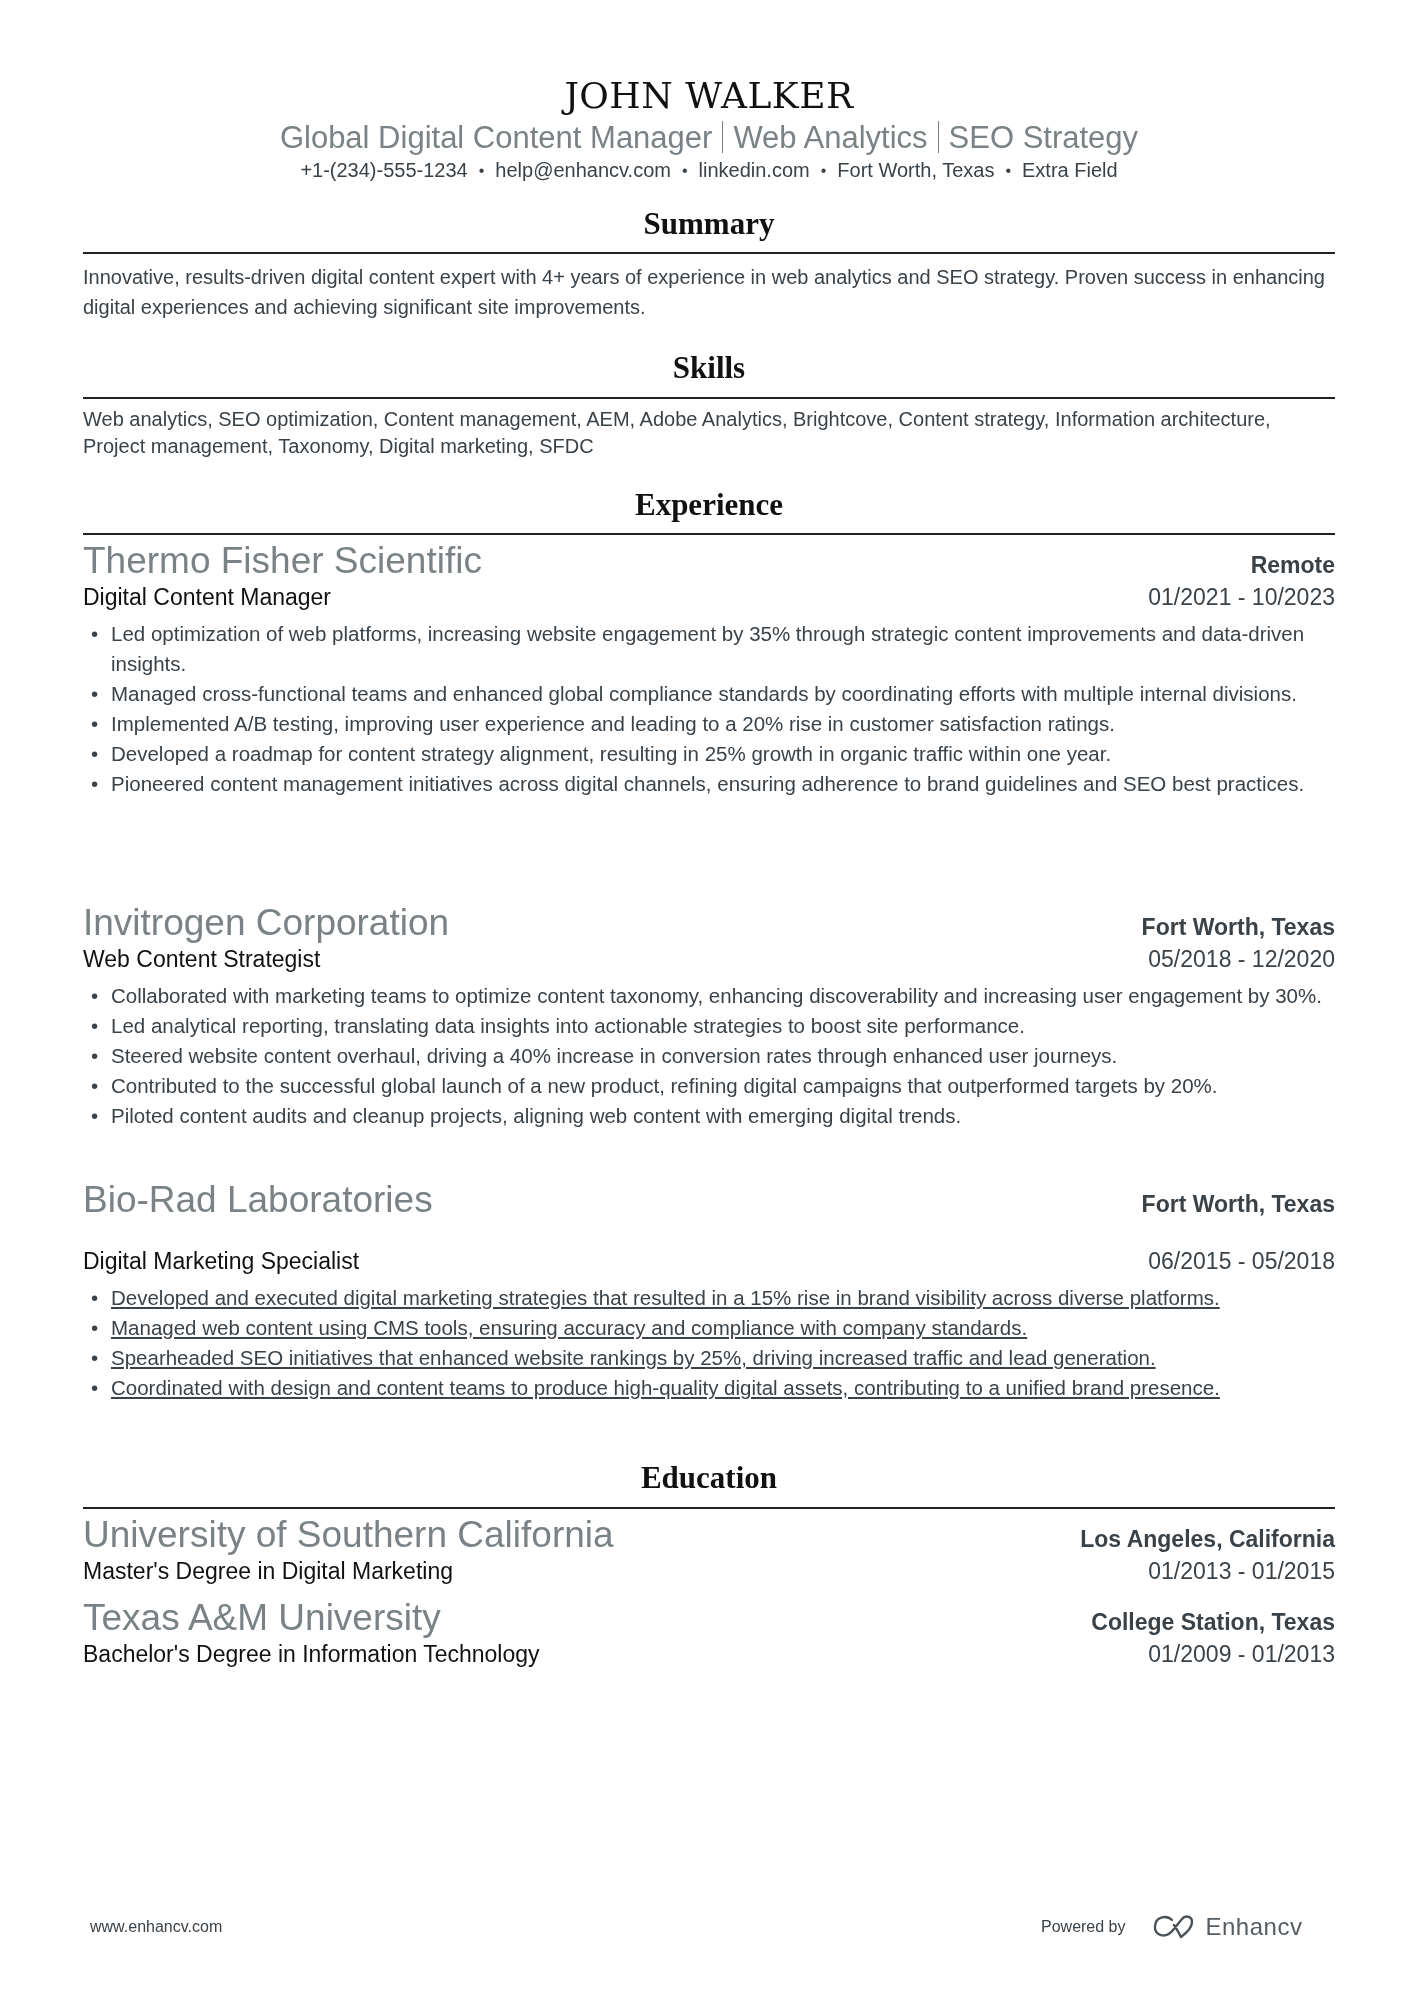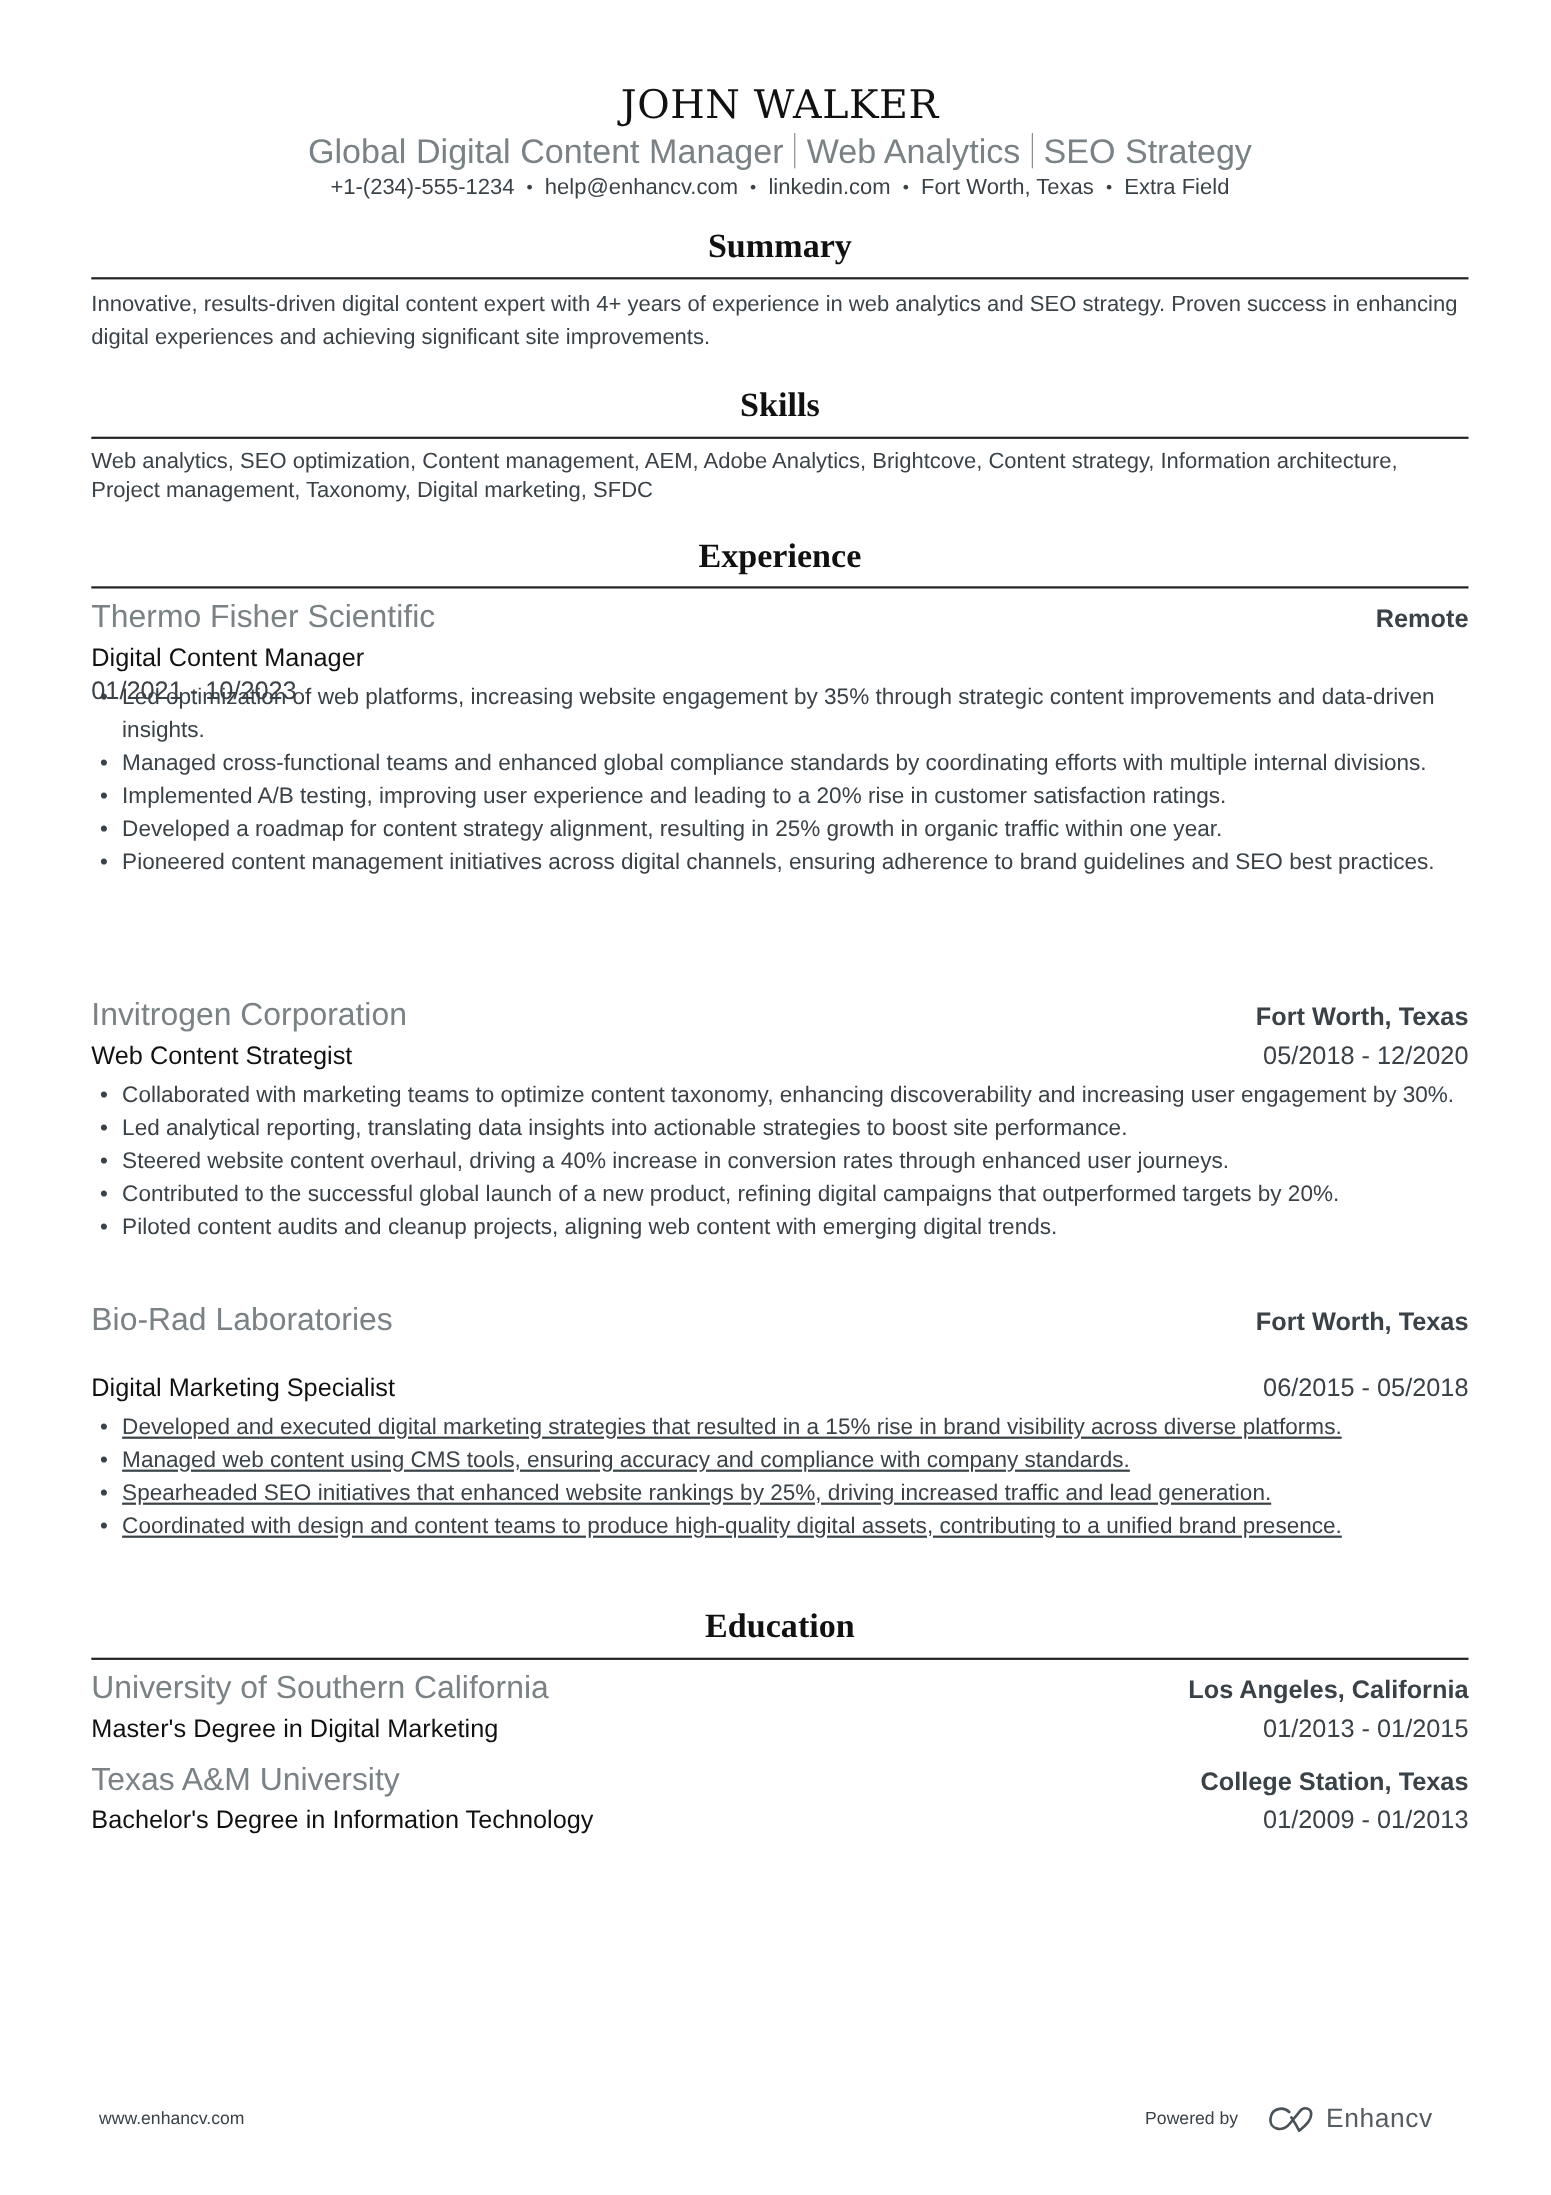--- a/index.html
+++ b/index.html
@@ -20,21 +20,21 @@
 
   .section-title { position: absolute; left: 0; width: 100%; text-align: center;
                    font-family: "Liberation Serif", serif; font-weight: bold; font-size: 31px;
                    color: #111; line-height: 38px; }
   .rule { position: absolute; left: 0; width: 100%; height: 2px; background: #222; }
 
   .para { position: absolute; left: 0; width: 100%; font-size: 20px; color: #3a4248; }
 
   .row { position: absolute; left: 0; width: 100%; display: flex;
          justify-content: space-between; align-items: baseline; }
-  .org { font-size: 29px; color: #7a8286; line-height: 36px; }
+  .org { font-size: 37px; color: #7a8286; line-height: 36px; }
   .loc { font-size: 23px; color: #3a4248; line-height: 30px; font-weight: bold; }
   .role { font-size: 23px; color: #111; line-height: 30px; }
   .date { font-size: 23px; color: #3a4248; line-height: 30px; }
 
   ul.bullets { position: absolute; left: 0; width: 100%; margin: 0; padding: 0;
                list-style: none; font-size: 20.5px; line-height: 30px; color: #3a4248; }
   ul.bullets li { position: relative; padding-left: 28px; }
   ul.bullets li::before { content: "•"; position: absolute; left: 8px; top: 0; color: #3a4248; }
 
   .footer-left { position: absolute; left: 90px; top: 1918px; font-size: 16px; color: #3a4248; }
@@ -65,21 +65,21 @@
   <div class="rule" style="top:397px;"></div>
   <div class="para" style="top:406px; line-height:27px;">Web analytics, SEO optimization, Content management, AEM, Adobe Analytics, Brightcove, Content strategy, Information architecture, Project management, Taxonomy, Digital marketing, SFDC</div>
 
   <div class="section-title" style="top:486px;">Experience</div>
   <div class="rule" style="top:533px;"></div>
 
   <div class="row" style="top:543px;">
     <span class="org">Thermo Fisher Scientific</span>
     <span class="loc">Remote</span>
   </div>
-  <div class="row" style="top:582px;flex-direction:column;">
+  <div class="row" style="top:582px;">
     <span class="role">Digital Content Manager</span>
     <span class="date">01/2021 - 10/2023</span>
   </div>
   <ul class="bullets" style="top:619px;">
     <li>Led optimization of web platforms, increasing website engagement by 35% through strategic content improvements and data-driven insights.</li>
     <li>Managed cross-functional teams and enhanced global compliance standards by coordinating efforts with multiple internal divisions.</li>
     <li>Implemented A/B testing, improving user experience and leading to a 20% rise in customer satisfaction ratings.</li>
     <li>Developed a roadmap for content strategy alignment, resulting in 25% growth in organic traffic within one year.</li>
     <li>Pioneered content management initiatives across digital channels, ensuring adherence to brand guidelines and SEO best practices.</li>
   </ul>

